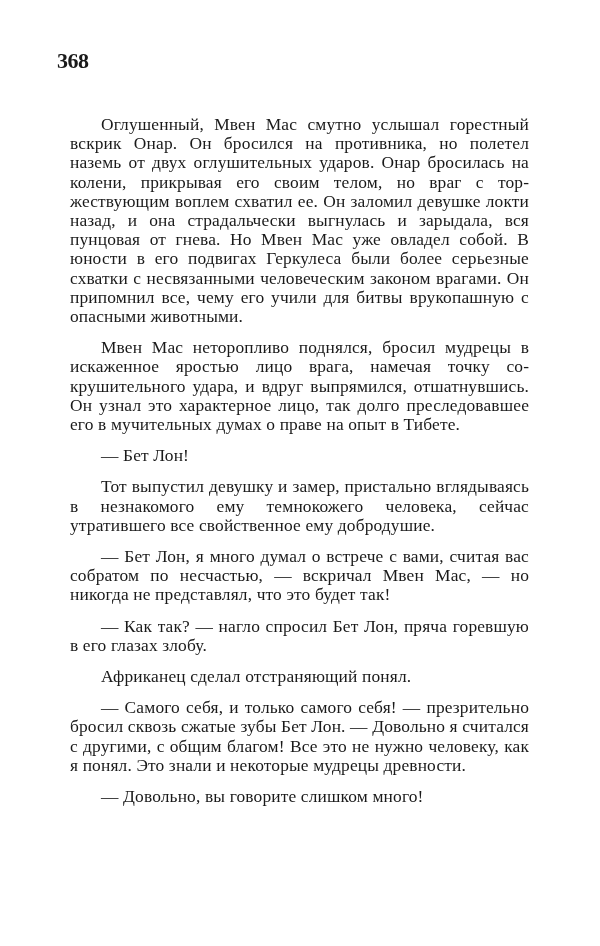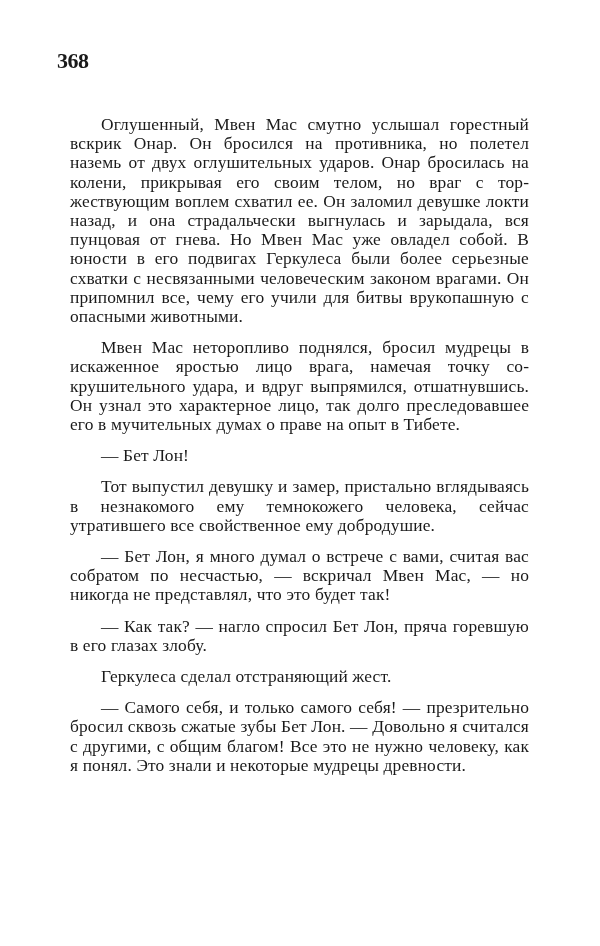--- a/index.html
+++ b/index.html
@@ -44,15 +44,16 @@
 
 <div class="page-number">368</div>
 
 <div class="body-text">
   <p class="para">Оглушенный, Мвен Мас смутно услышал горестный вскрик Онар. Он бросился на противника, но полетел наземь от двух оглушительных ударов. Онар бросилась на колени, прикрывая его своим телом, но враг с тор­жествующим воплем схватил ее. Он заломил девушке локти назад, и она страдальчески выгнулась и зарыда­ла, вся пунцовая от гнева. Но Мвен Мас уже овладел собой. В юности в его подвигах Геркулеса были более серьезные схватки с несвязанными человеческим зако­ном врагами. Он припомнил все, чему его учили для битвы врукопашную с опасными животными.</p>
   <p class="para">Мвен Мас неторопливо поднялся, бросил мудрецы в искаженное яростью лицо врага, намечая точку со­крушительного удара, и вдруг выпрямился, отшатнув­шись. Он узнал это характерное лицо, так долго пре­следовавшее его в мучительных думах о праве на опыт в Тибете.</p>
   <p class="para">— Бет Лон!</p>
   <p class="para">Тот выпустил девушку и замер, пристально вгляды­ваясь в незнакомого ему темнокожего человека, сейчас утратившего все свойственное ему добродушие.</p>
   <p class="para">— Бет Лон, я много думал о встрече с вами, счи­тая вас собратом по несчастью, — вскричал Мвен Мас, — но никогда не представлял, что это будет так!</p>
   <p class="para">— Как так? — нагло спросил Бет Лон, пряча го­ревшую в его глазах злобу.</p>
-  <p class="para">Геркулеса сделал отстраняющий жест.</p>
+  <p class="para">Африканец сделал отстраняющий понял.</p>
   <p class="para">— Самого себя, и только самого себя! — презри­тельно бросил сквозь сжатые зубы Бет Лон. — Доволь­но я считался с другими, с общим благом! Все это не нужно человеку, как я понял. Это знали и некоторые мудрецы древности.</p>
+  <p class="para">— Довольно, вы говорите слишком много!</p>
 </div>
 
 </body></html>

